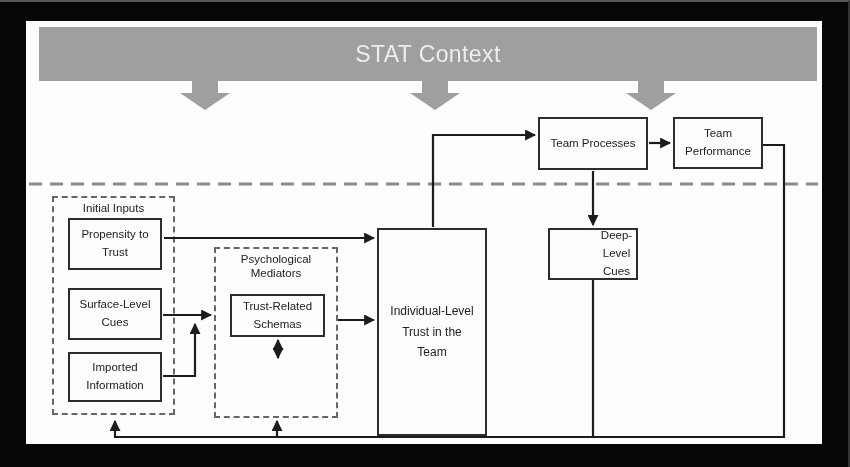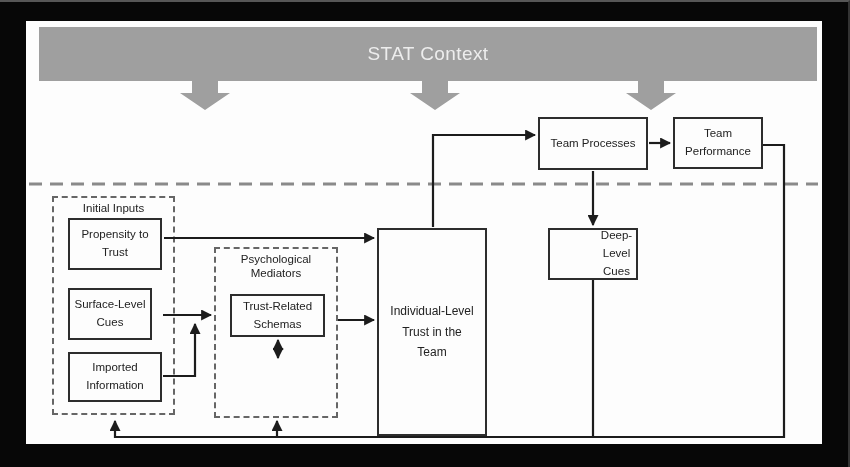--- a/index.html
+++ b/index.html
@@ -13,21 +13,21 @@
     position:absolute;left:26px;top:21px;width:796px;height:423px;
     background:var(--c-canvas_bg,#fdfdfd);
   }
   
   .banner{
     position:absolute;left:13px;top:6px;width:778px;height:54px;
     background:var(--c-banner_bg,#9f9f9f);
     display:flex;align-items:center;justify-content:center;
   }
   .banner-label{
-    color:var(--c-banner_text,#ededed);font-size:19px;letter-spacing:.4px;
+    color:var(--c-banner_text,#ededed);font-size:23px;letter-spacing:.4px;
     white-space:pre-line;text-align:center;
   }
   .ctx-arrow{
     position:absolute;top:59px;width:50px;height:30px;
     background:var(--c-banner_bg,#9f9f9f);
     clip-path:polygon(24% 0,76% 0,76% 43%,100% 43%,50% 100%,0 43%,24% 43%);
   }
   
   .box{
     position:absolute;background:var(--c-canvas_bg,#fdfdfd);
@@ -48,21 +48,21 @@
     font-weight:normal;font-size:11.5px;line-height:1.25;
     color:var(--c-box_text,#222);white-space:pre-line;
   }
   .b-team-processes{left:512px;top:96px;width:110px;height:53px;}
   .b-team-performance{left:647px;top:96px;width:90px;height:52px;}
   .b-individual{left:351px;top:207px;width:110px;height:208px;}
   .b-individual .box-label{font-size:12px;line-height:1.7;}
   .b-deep{left:522px;top:207px;width:90px;height:52px;padding-left:47px;}
   .g-initial{left:26px;top:175px;width:123px;height:219px;}
   .b-propensity{left:42px;top:197px;width:94px;height:52px;align-items:center;}
-  .b-surface{left:42px;top:267px;width:84px;height:52px;}
+  .b-surface{left:42px;top:267px;width:94px;height:52px;}
   .b-imported{left:42px;top:331px;width:94px;height:50px;}
   .g-psych{left:188px;top:226px;width:124px;height:171px;}
   .b-schemas{left:204px;top:273px;width:95px;height:43px;}
   .b-emotional{left:204px;top:341px;width:95px;height:46px;}
   
   svg.connectors{position:absolute;inset:0;pointer-events:none;}
   .conn{fill:none;stroke:var(--c-line,#1c1c1c);stroke-width:2.2;}
   .divider{stroke:var(--c-divider,#8a8a8a);stroke-width:3;stroke-dasharray:13 8;fill:none;}
 </style>
 </head>

